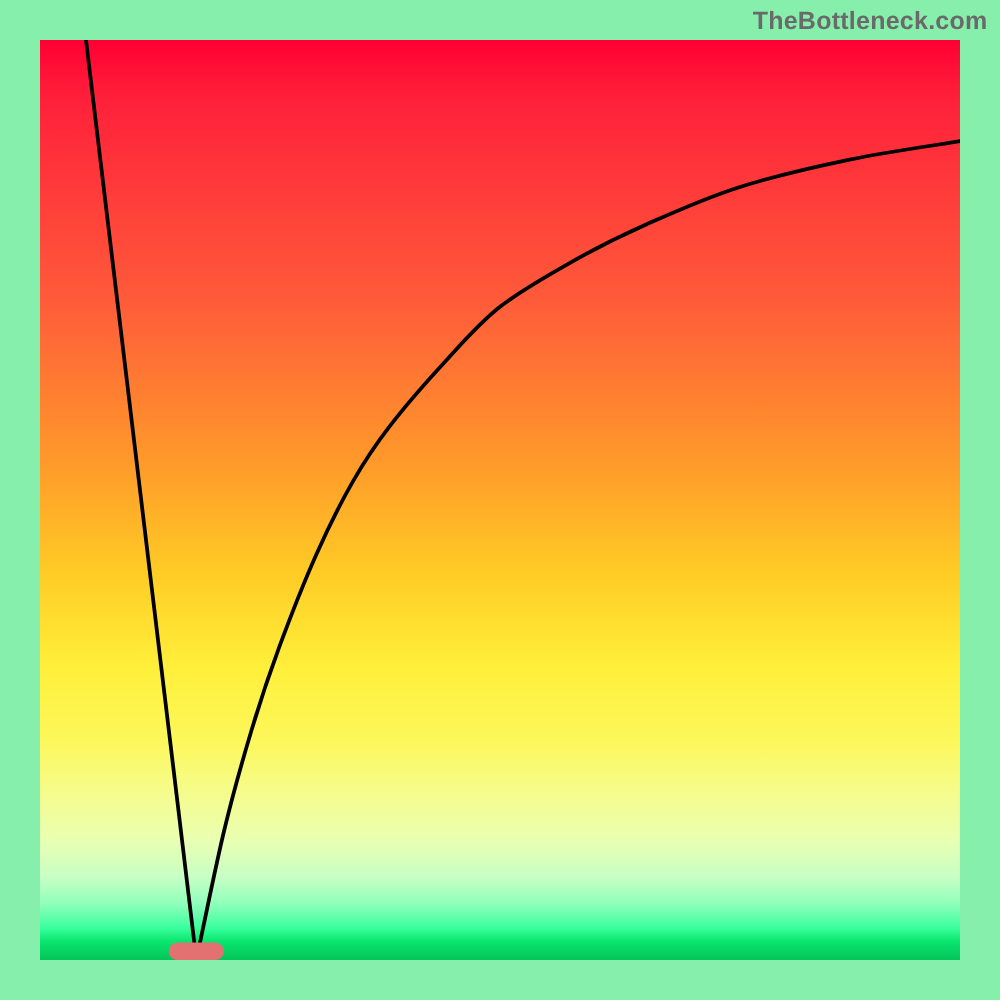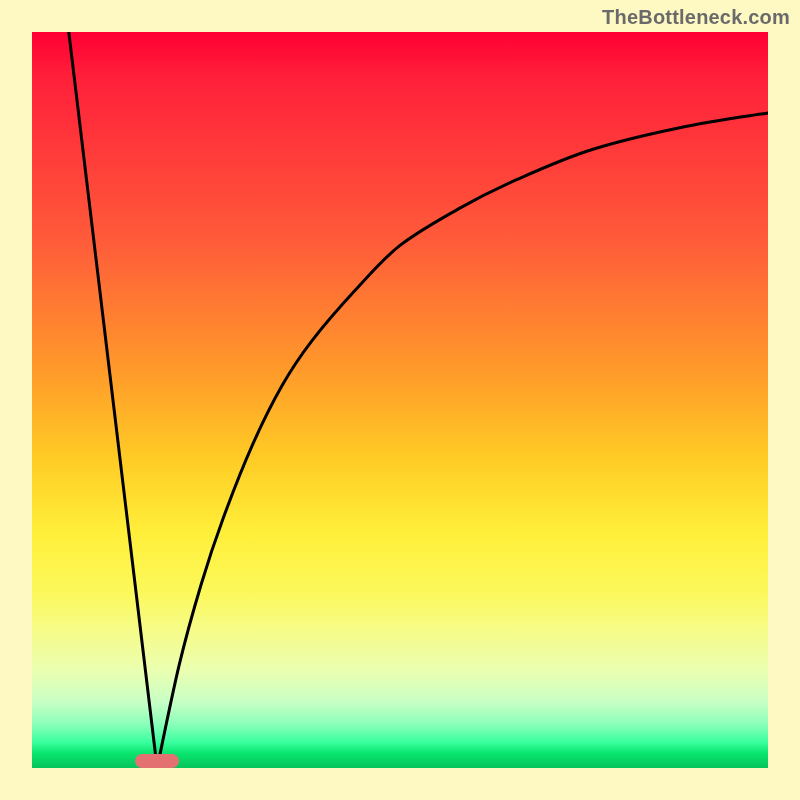--- a/index.html
+++ b/index.html
@@ -8,21 +8,21 @@
     width: 800px;
     height: 800px;
     overflow: hidden;
     background: #000;
     font-family: Arial, Helvetica, sans-serif;
   }
   .frame {
     position: absolute;
     left: 0; top: 0;
     width: 800px; height: 800px;
-    background: #fef9c3;
+    background: #86efac;
   }
   .plot {
     position: absolute;
     left: 32px;
     top: 32px;
     width: 736px;
     height: 736px;
     overflow: hidden;
   }
   .gradient {

